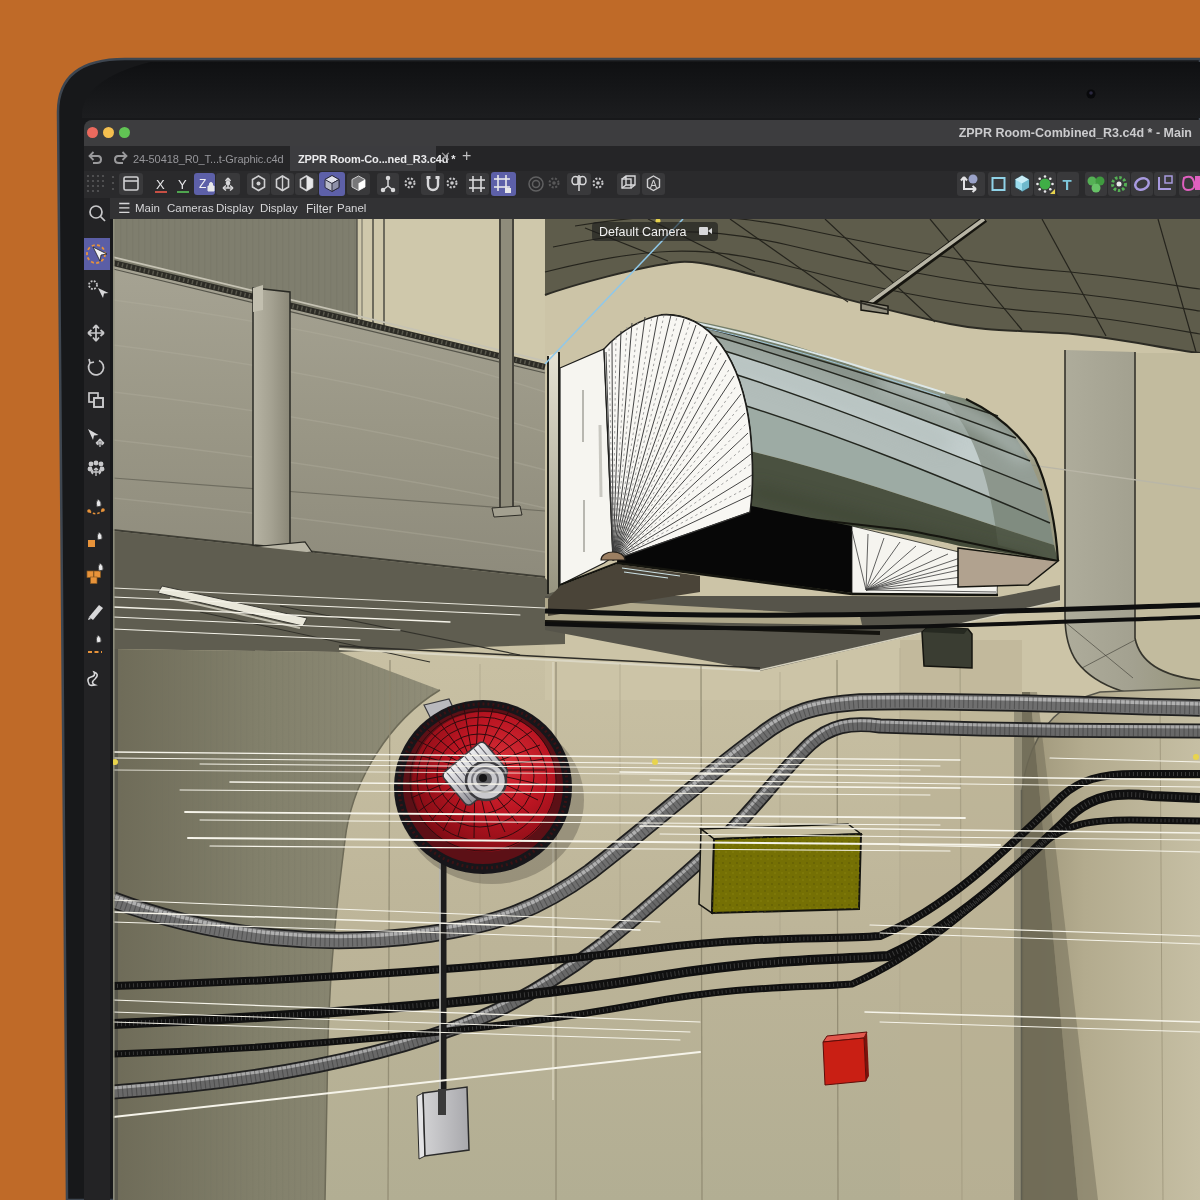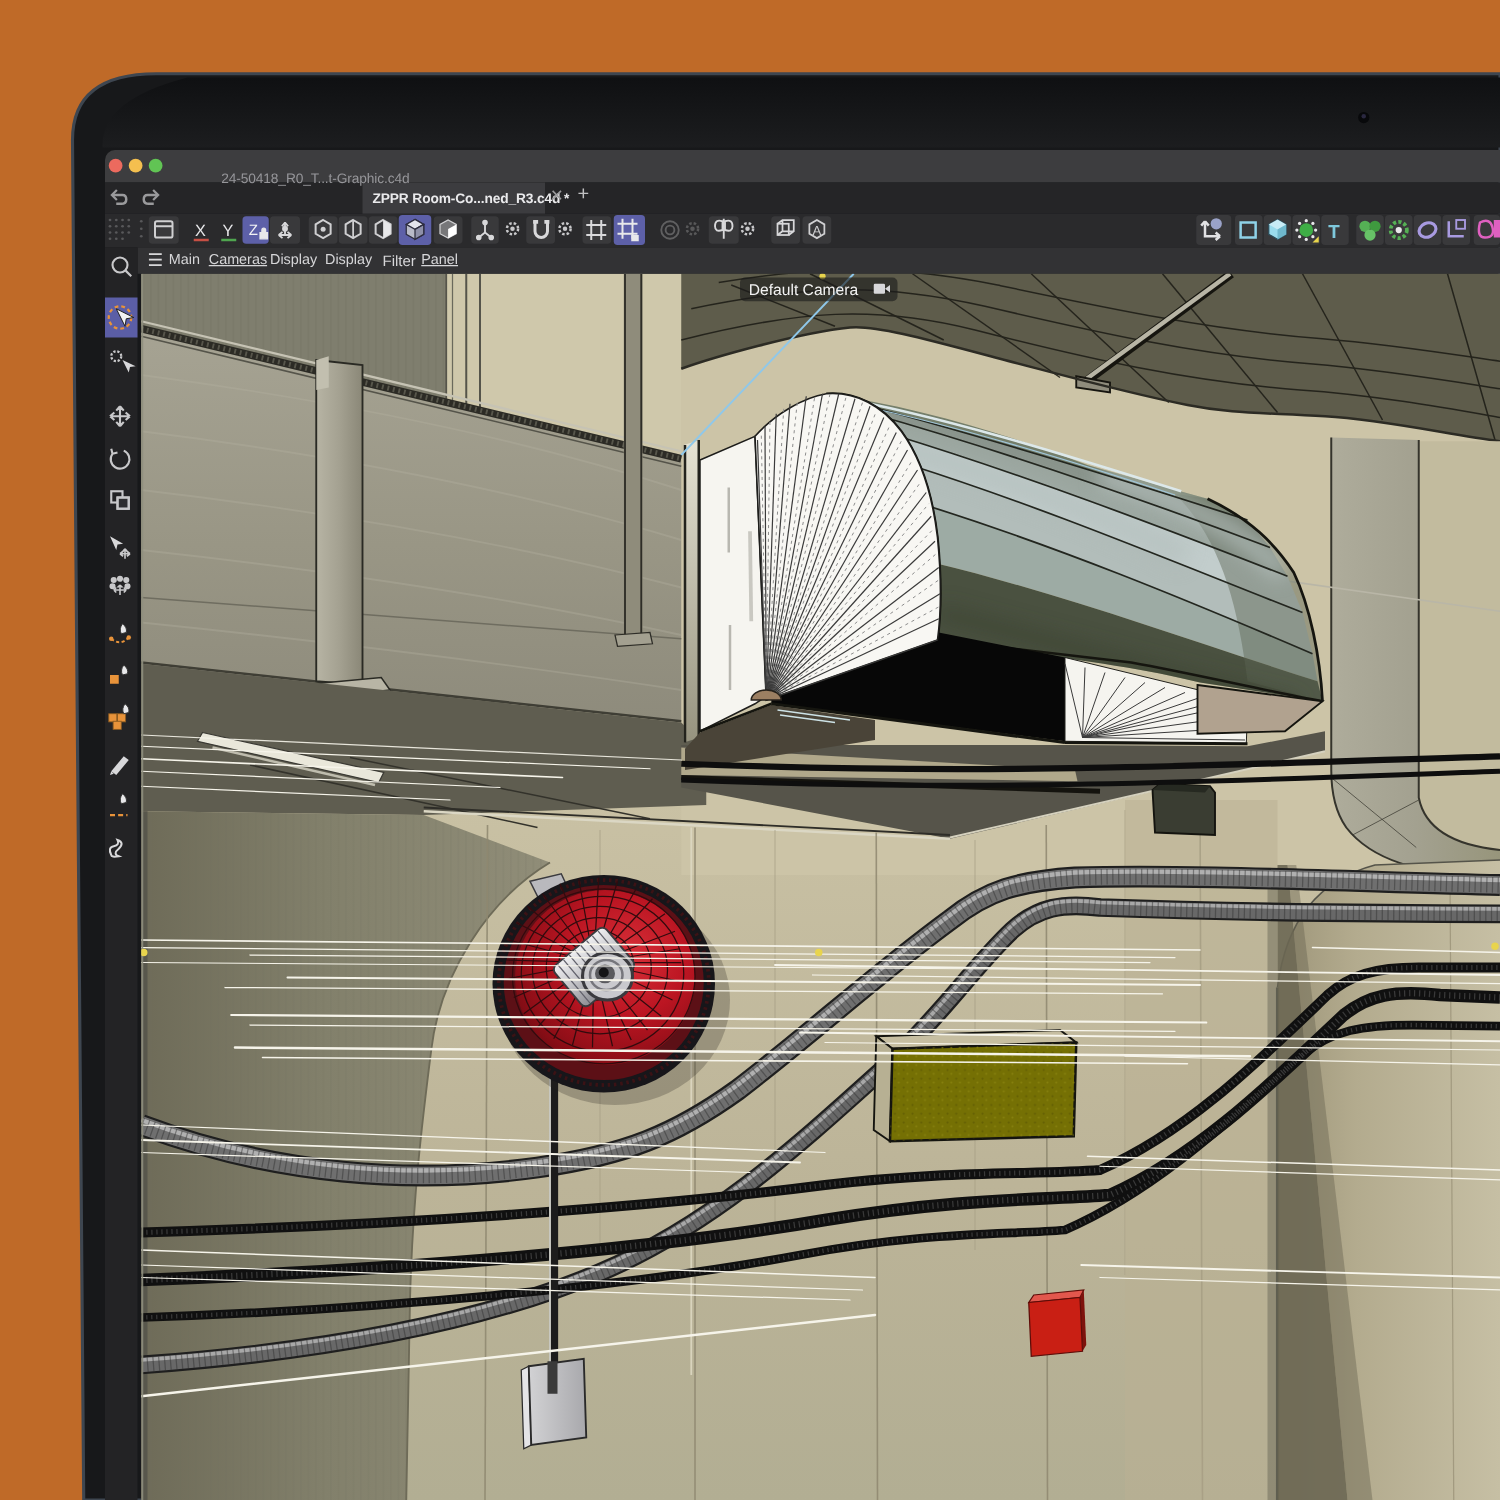--- a/index.html
+++ b/index.html
@@ -20,24 +20,25 @@
     <path d="M125,59 L1200,59 L1200,1200 L67,1200 L58,112 Q58,59 125,59 Z" fill="#17181a" stroke="#3e4650" stroke-width="2.5"></path>
     <path d="M150,62 L1200,62 L1200,118 L82,118 Q80,80 150,62 Z" fill="url(#bezelg)"></path>
     <circle cx="1091" cy="94" r="4.5" fill="#08090b"></circle>
     <circle cx="1091" cy="93" r="1.8" fill="#2a2840"></circle>
   </svg>
 
   <div class="abs" style="left:84px;top:120px;width:1116px;height:26px;background:#3d3d3f;border-radius:8px 0 0 0;"></div>
   <div class="abs" style="left:87px;top:127px;width:11px;height:11px;border-radius:50%;background:#ec6a5e;"></div>
   <div class="abs" style="left:103px;top:127px;width:11px;height:11px;border-radius:50%;background:#f4bf4f;"></div>
   <div class="abs" style="left:119px;top:127px;width:11px;height:11px;border-radius:50%;background:#61c454;"></div>
+  <div class="abs" style="left:0;top:126px;width:1192px;text-align:right;font-size:12.5px;color:#cbcbcd;font-weight:700;">ZPPR Room-Combined_R3.c4d * - Main</div>
 
   <div class="abs" style="left:84px;top:146px;width:1116px;height:25px;background:#252527;"></div>
   <div class="abs" id="tabactive" style="left:290px;top:146px;width:146px;height:25px;background:#3c3c3f;"></div>
-  <div class="abs" style="left:133px;top:137px;font-size:11px;color:#96969a;letter-spacing:-0.1px;white-space:nowrap;margin-left:44px;">24-50418_R0_T...t-Graphic.c4d</div>
+  <div class="abs" style="left:133px;top:153px;font-size:11px;color:#96969a;letter-spacing:-0.1px;white-space:nowrap;">24-50418_R0_T...t-Graphic.c4d</div>
   <div class="abs" style="left:298px;top:153px;font-size:11px;color:#eaeaec;letter-spacing:-0.1px;font-weight:700;white-space:nowrap;text-align:center;">ZPPR Room-Co...ned_R3.c4d *</div>
   <div class="abs" style="left:440px;top:149px;font-size:13px;color:#9a9a9c;">✕</div>
   <div class="abs" style="left:462px;top:147px;font-size:16px;color:#c0c0c2;">+</div>
   <svg class="abs" width="50" height="20" viewBox="0 0 50 20" style="left:85px;top:149px">
     <g fill="none" stroke="#9a9a9c" stroke-width="2">
       <path d="M5,7 L13,7 Q16,7 16,10.5 Q16,14 12,14 L8,14"></path>
       <path d="M8.5,3 L4.5,7 L8.5,11" stroke-width="1.8"></path>
       <path d="M41,7 L33,7 Q30,7 30,10.5 Q30,14 34,14 L38,14"></path>
       <path d="M37.5,3 L41.5,7 L37.5,11" stroke-width="1.8"></path>
     </g>
@@ -217,25 +218,25 @@
       <rect x="1165" y="176" width="7" height="7" fill="none" stroke="#a89ae0" stroke-width="1.5"></rect>
       <rect x="1179" y="172" width="21" height="24" rx="3" fill="#39393b"></rect>
       <path d="M1184,178 q8,-4 10,4 q2,8 -6,8 q-7,0 -4,-12z" fill="none" stroke="#e060c0" stroke-width="2"></path>
       <rect x="1195" y="176" width="5" height="14" fill="#e060c0"></rect>
     </g>
   </svg>
 
   <div class="abs" style="left:110px;top:198px;width:1090px;height:21px;background:#323234;"></div>
   <div class="abs" style="left:118px;top:200px;font-size:14px;color:#d6d6d8;">☰</div>
   <div class="abs" style="left:135px;top:202px;font-size:11.5px;color:#d6d6d8;">Main</div>
-  <div class="abs" style="left:167px;top:202px;font-size:11.5px;color:#d6d6d8;text-decoration:underline;">Cameras</div>
+  <div class="abs" style="left:167px;top:202px;font-size:11.5px;color:#d6d6d8;">Cameras</div>
   <div class="abs" style="left:216px;top:202px;font-size:11.5px;color:#d6d6d8;">Display</div>
   <div class="abs" style="left:260px;top:202px;font-size:11.5px;color:#d6d6d8;">Display</div>
   <div class="abs" style="left:306px;top:202px;font-size:12px;color:#d6d6d8;">Filter</div>
-  <div class="abs" style="left:337px;top:202px;font-size:11.5px;color:#d6d6d8;text-decoration:underline;">Panel</div>
+  <div class="abs" style="left:337px;top:202px;font-size:11.5px;color:#d6d6d8;">Panel</div>
 
   <div class="abs" style="left:84px;top:198px;width:26px;height:1002px;background:#232325;"></div>
   <div class="abs" id="sidebar" style="left:84px;top:198px;width:29px;height:520px;"></div>
   <svg class="abs" width="29" height="502" viewBox="84 198 29 502" style="left:84px;top:198px">
     <g stroke="#c8c8ca" fill="none" stroke-width="1.7">
       <circle cx="96" cy="212" r="6"></circle>
         <line x1="100.5" y1="216.5" x2="105" y2="221"></line>
       <rect x="84" y="238" width="26" height="32" fill="#5b5ea6" stroke="none"></rect>
       <circle cx="96" cy="254" r="9" stroke="#e8933a" stroke-width="1.8" stroke-dasharray="3 2.4"></circle>
       <path d="M93,247 l7,14 l1,-6 l6,-1 z" fill="#f2f2f4" stroke="#222" stroke-width="0.8"></path>

